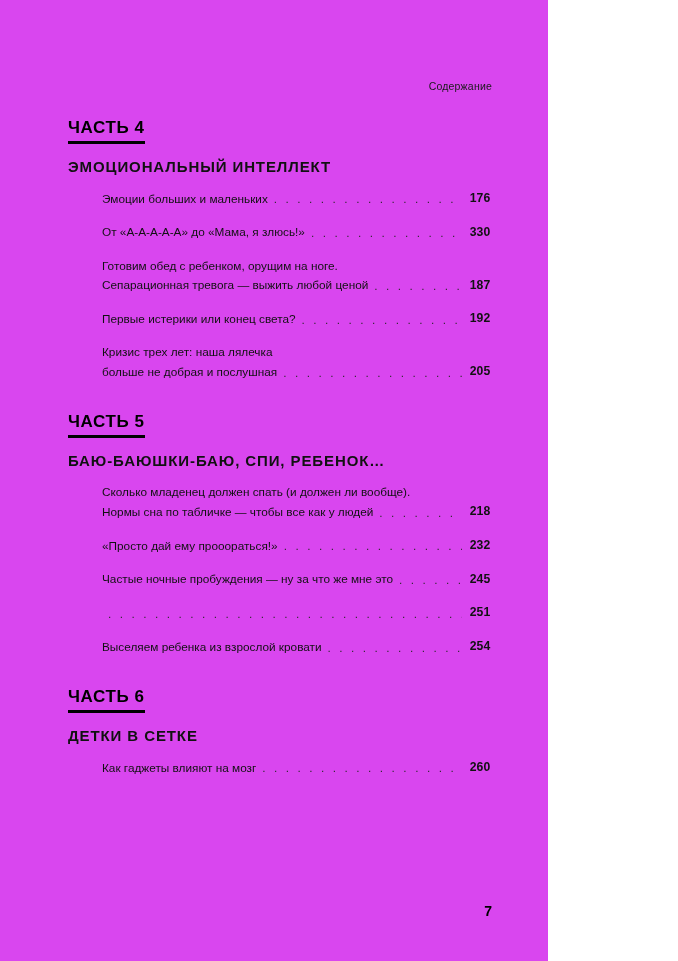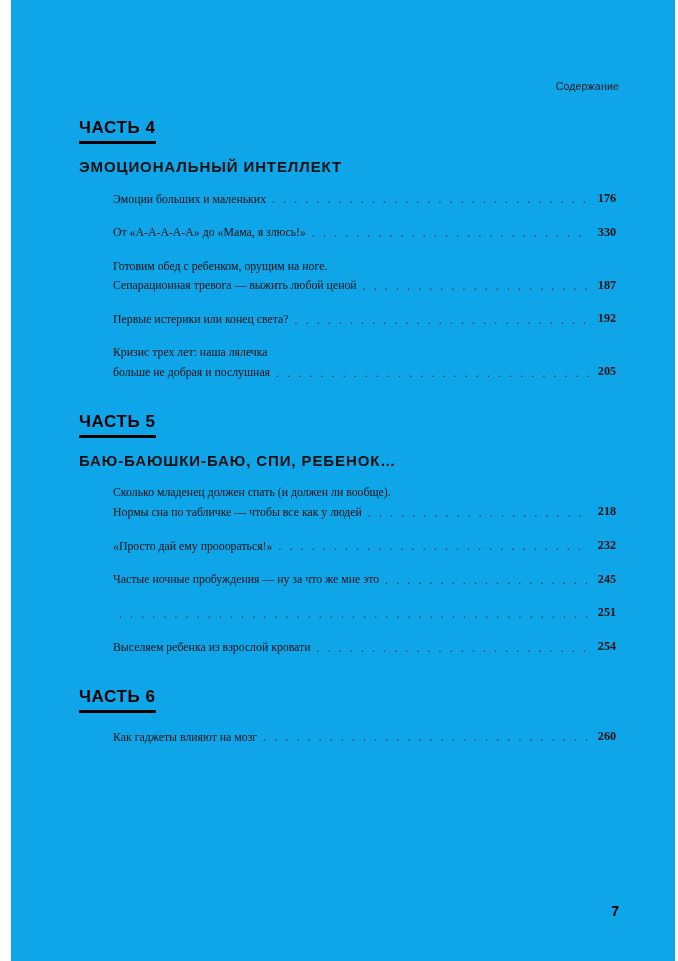--- a/index.html
+++ b/index.html
@@ -6,26 +6,25 @@
     margin: 0;
     padding: 0;
     background: #ffffff;
   }
   body {
     font-family: "Liberation Sans", sans-serif;
     color: #000000;
   }
   .page {
     position: relative;
-    width: 664px;
+    width: 548px;
     height: 961px;
-    background: #0ea5e9;
+    background: #d946ef;
     box-sizing: border-box;
     overflow: hidden;
-    margin-left: 11px;
   }
   .running-head {
     position: absolute;
     top: 80px;
     right: 56px;
     font-size: 10.5px;
     letter-spacing: 0.2px;
     color: #1a1a1a;
   }
   .content {
@@ -70,21 +69,20 @@
     margin-bottom: 14px;
     font-size: 11.8px;
     line-height: 1.62;
     color: #111;
   }
   .entry:last-child {
     margin-bottom: 0;
   }
   .entry-inner {
     position: relative;
-    font-family: Liberation Serif, serif;
   }
   .entry-line {
     display: block;
   }
   
   .leader-row {
     display: flex;
     align-items: flex-end;
     width: 100%;
   }
@@ -218,21 +216,21 @@
           <li class="entry">
             <div class="entry-inner">
               <div class="leader-row">
                 <span class="leader-text">Выселяем ребенка из взрослой кровати</span>
                 <span class="leaders">. . . . . . . . . . . . . . . . . . . . . . . . . . . . . . . . . . . . . . . . . . . . . . . . . . . . . . . . . . . . . . . . . . . . . . . . . . . . . . . . . . . . . . . . . </span>
                 <span class="page-num">254</span>
               </div>
             </div>
           </li>
         </ul></section>
-      <section class="part"><div class="part-number">ЧАСТЬ 6</div><ul class="entries">
+      <section class="part"><div class="part-number">ЧАСТЬ 6</div><div class="part-title">ДЕТКИ В СЕТКЕ</div><ul class="entries">
           <li class="entry">
             <div class="entry-inner">
               <div class="leader-row">
                 <span class="leader-text">Как гаджеты влияют на мозг</span>
                 <span class="leaders">. . . . . . . . . . . . . . . . . . . . . . . . . . . . . . . . . . . . . . . . . . . . . . . . . . . . . . . . . . . . . . . . . . . . . . . . . . . . . . . . . . . . . . . . . </span>
                 <span class="page-num">260</span>
               </div>
             </div>
           </li>
         </ul></section>

